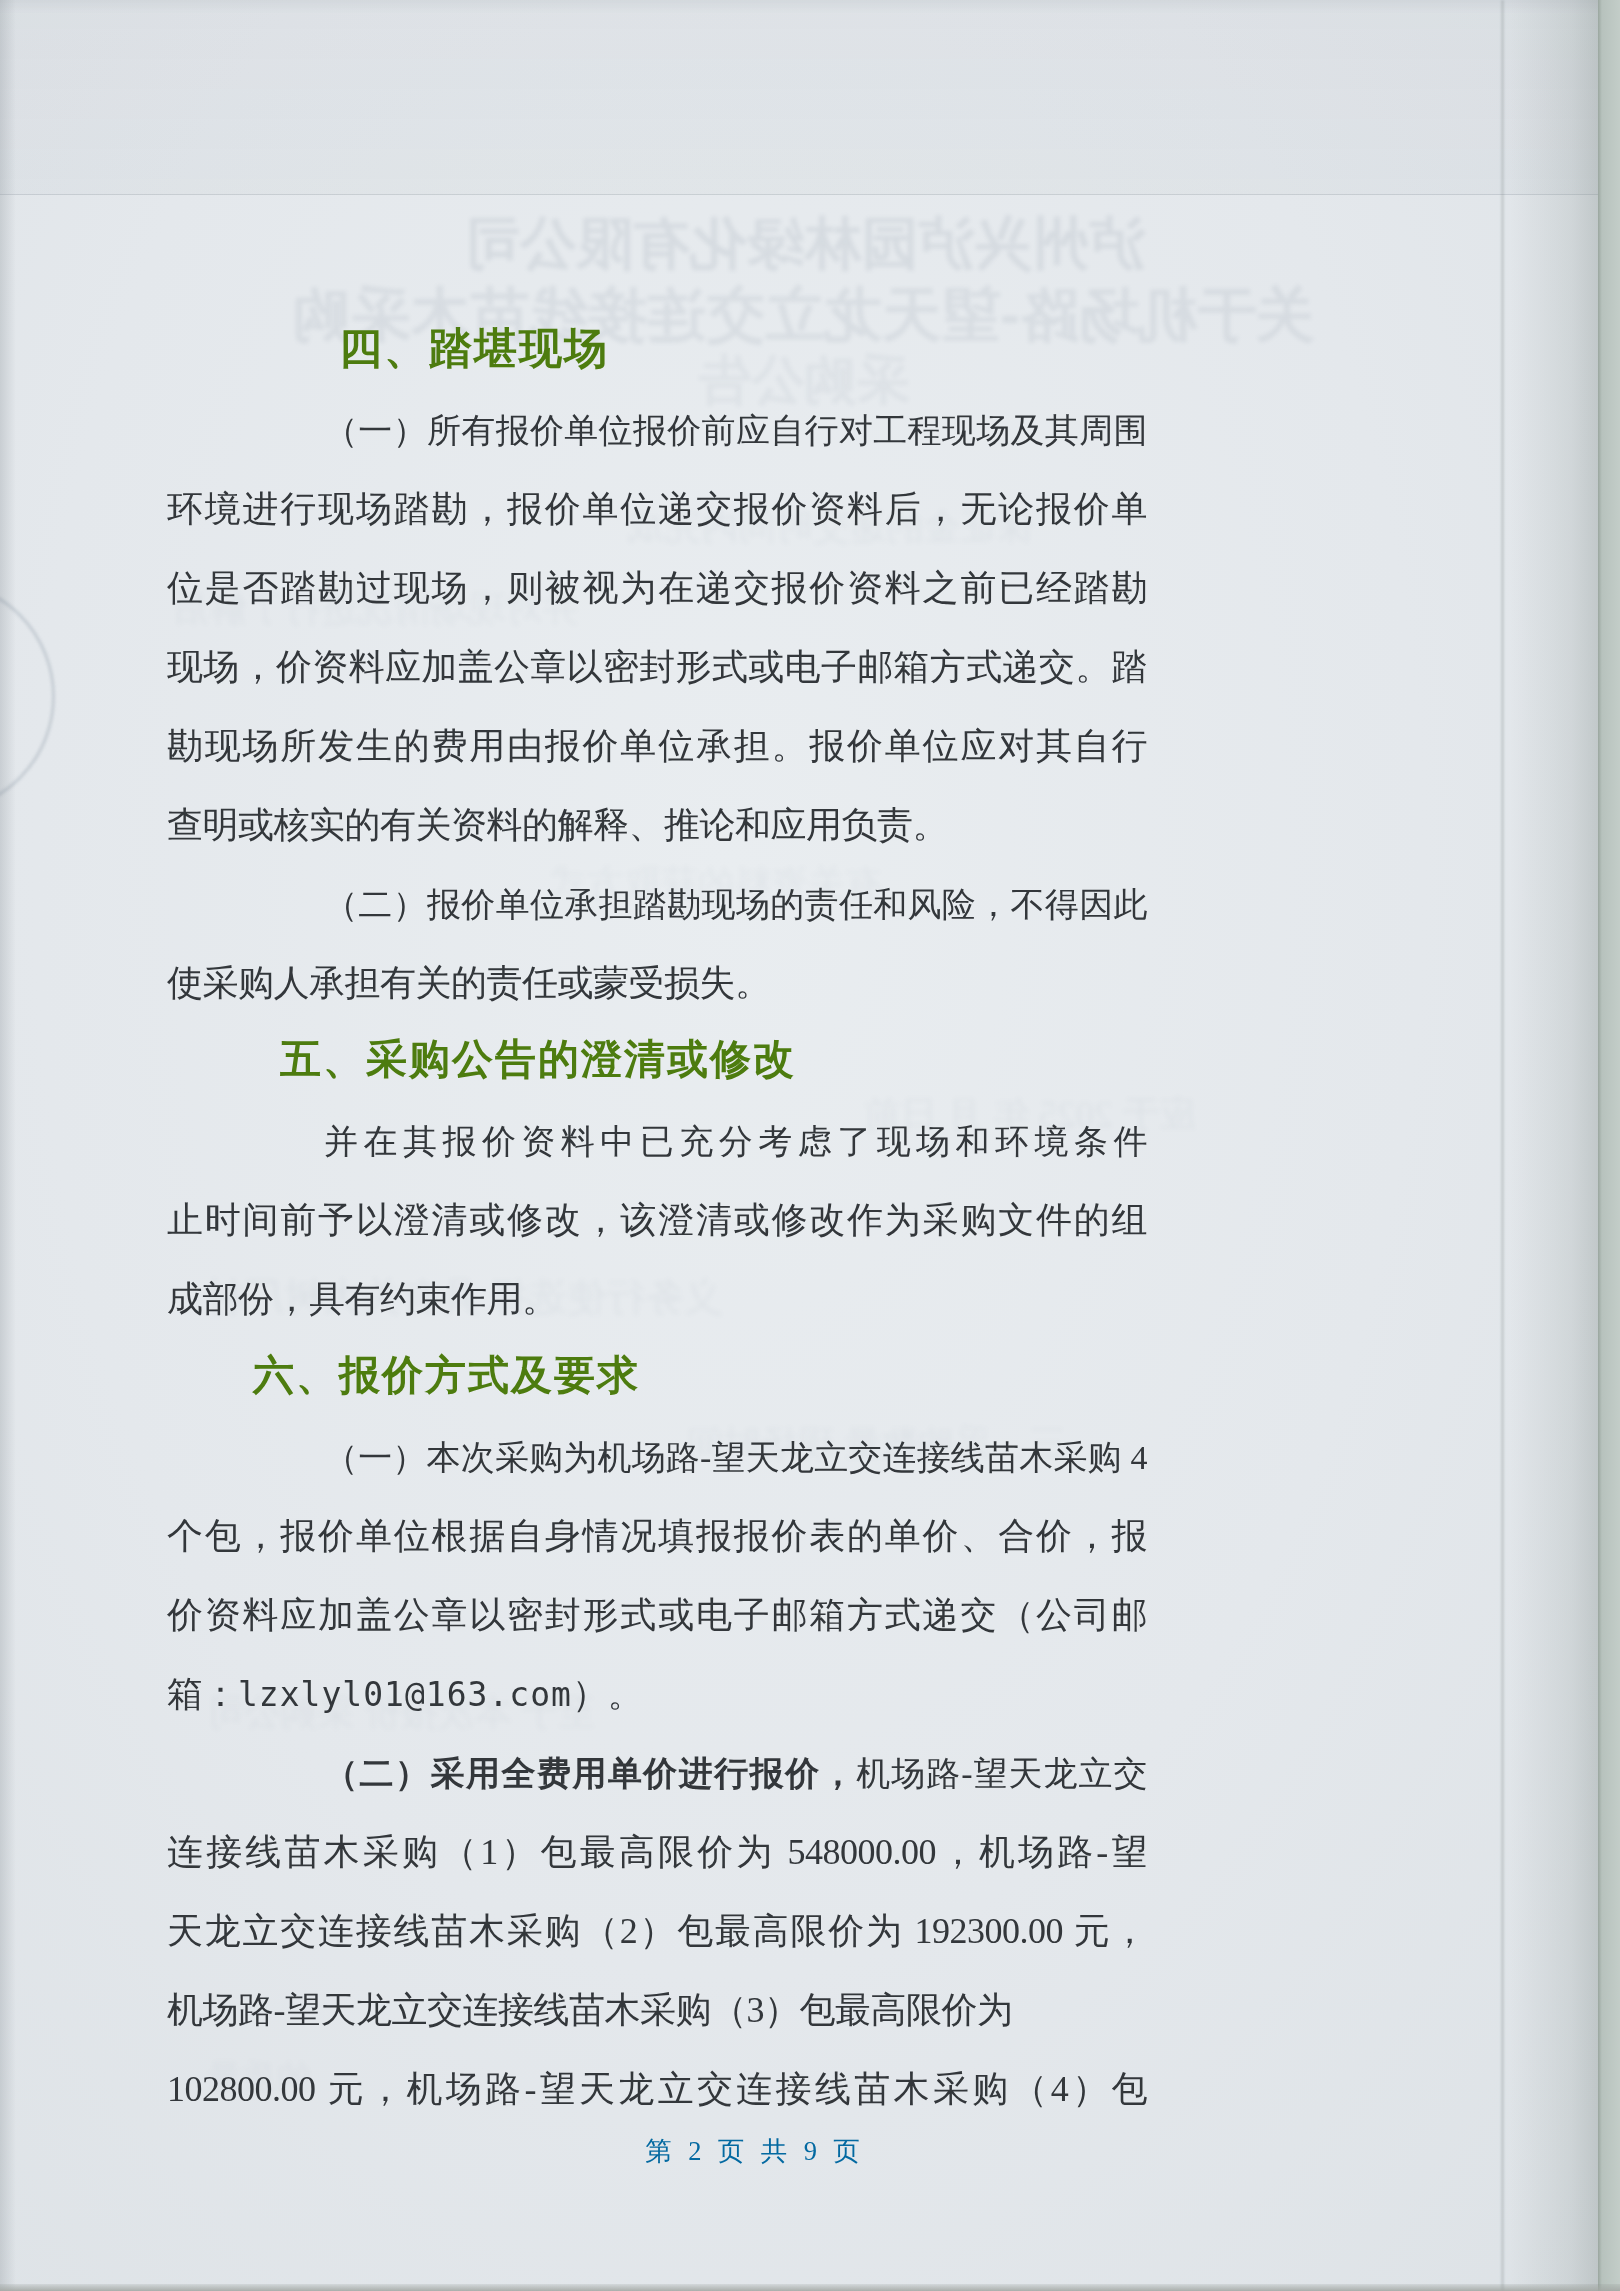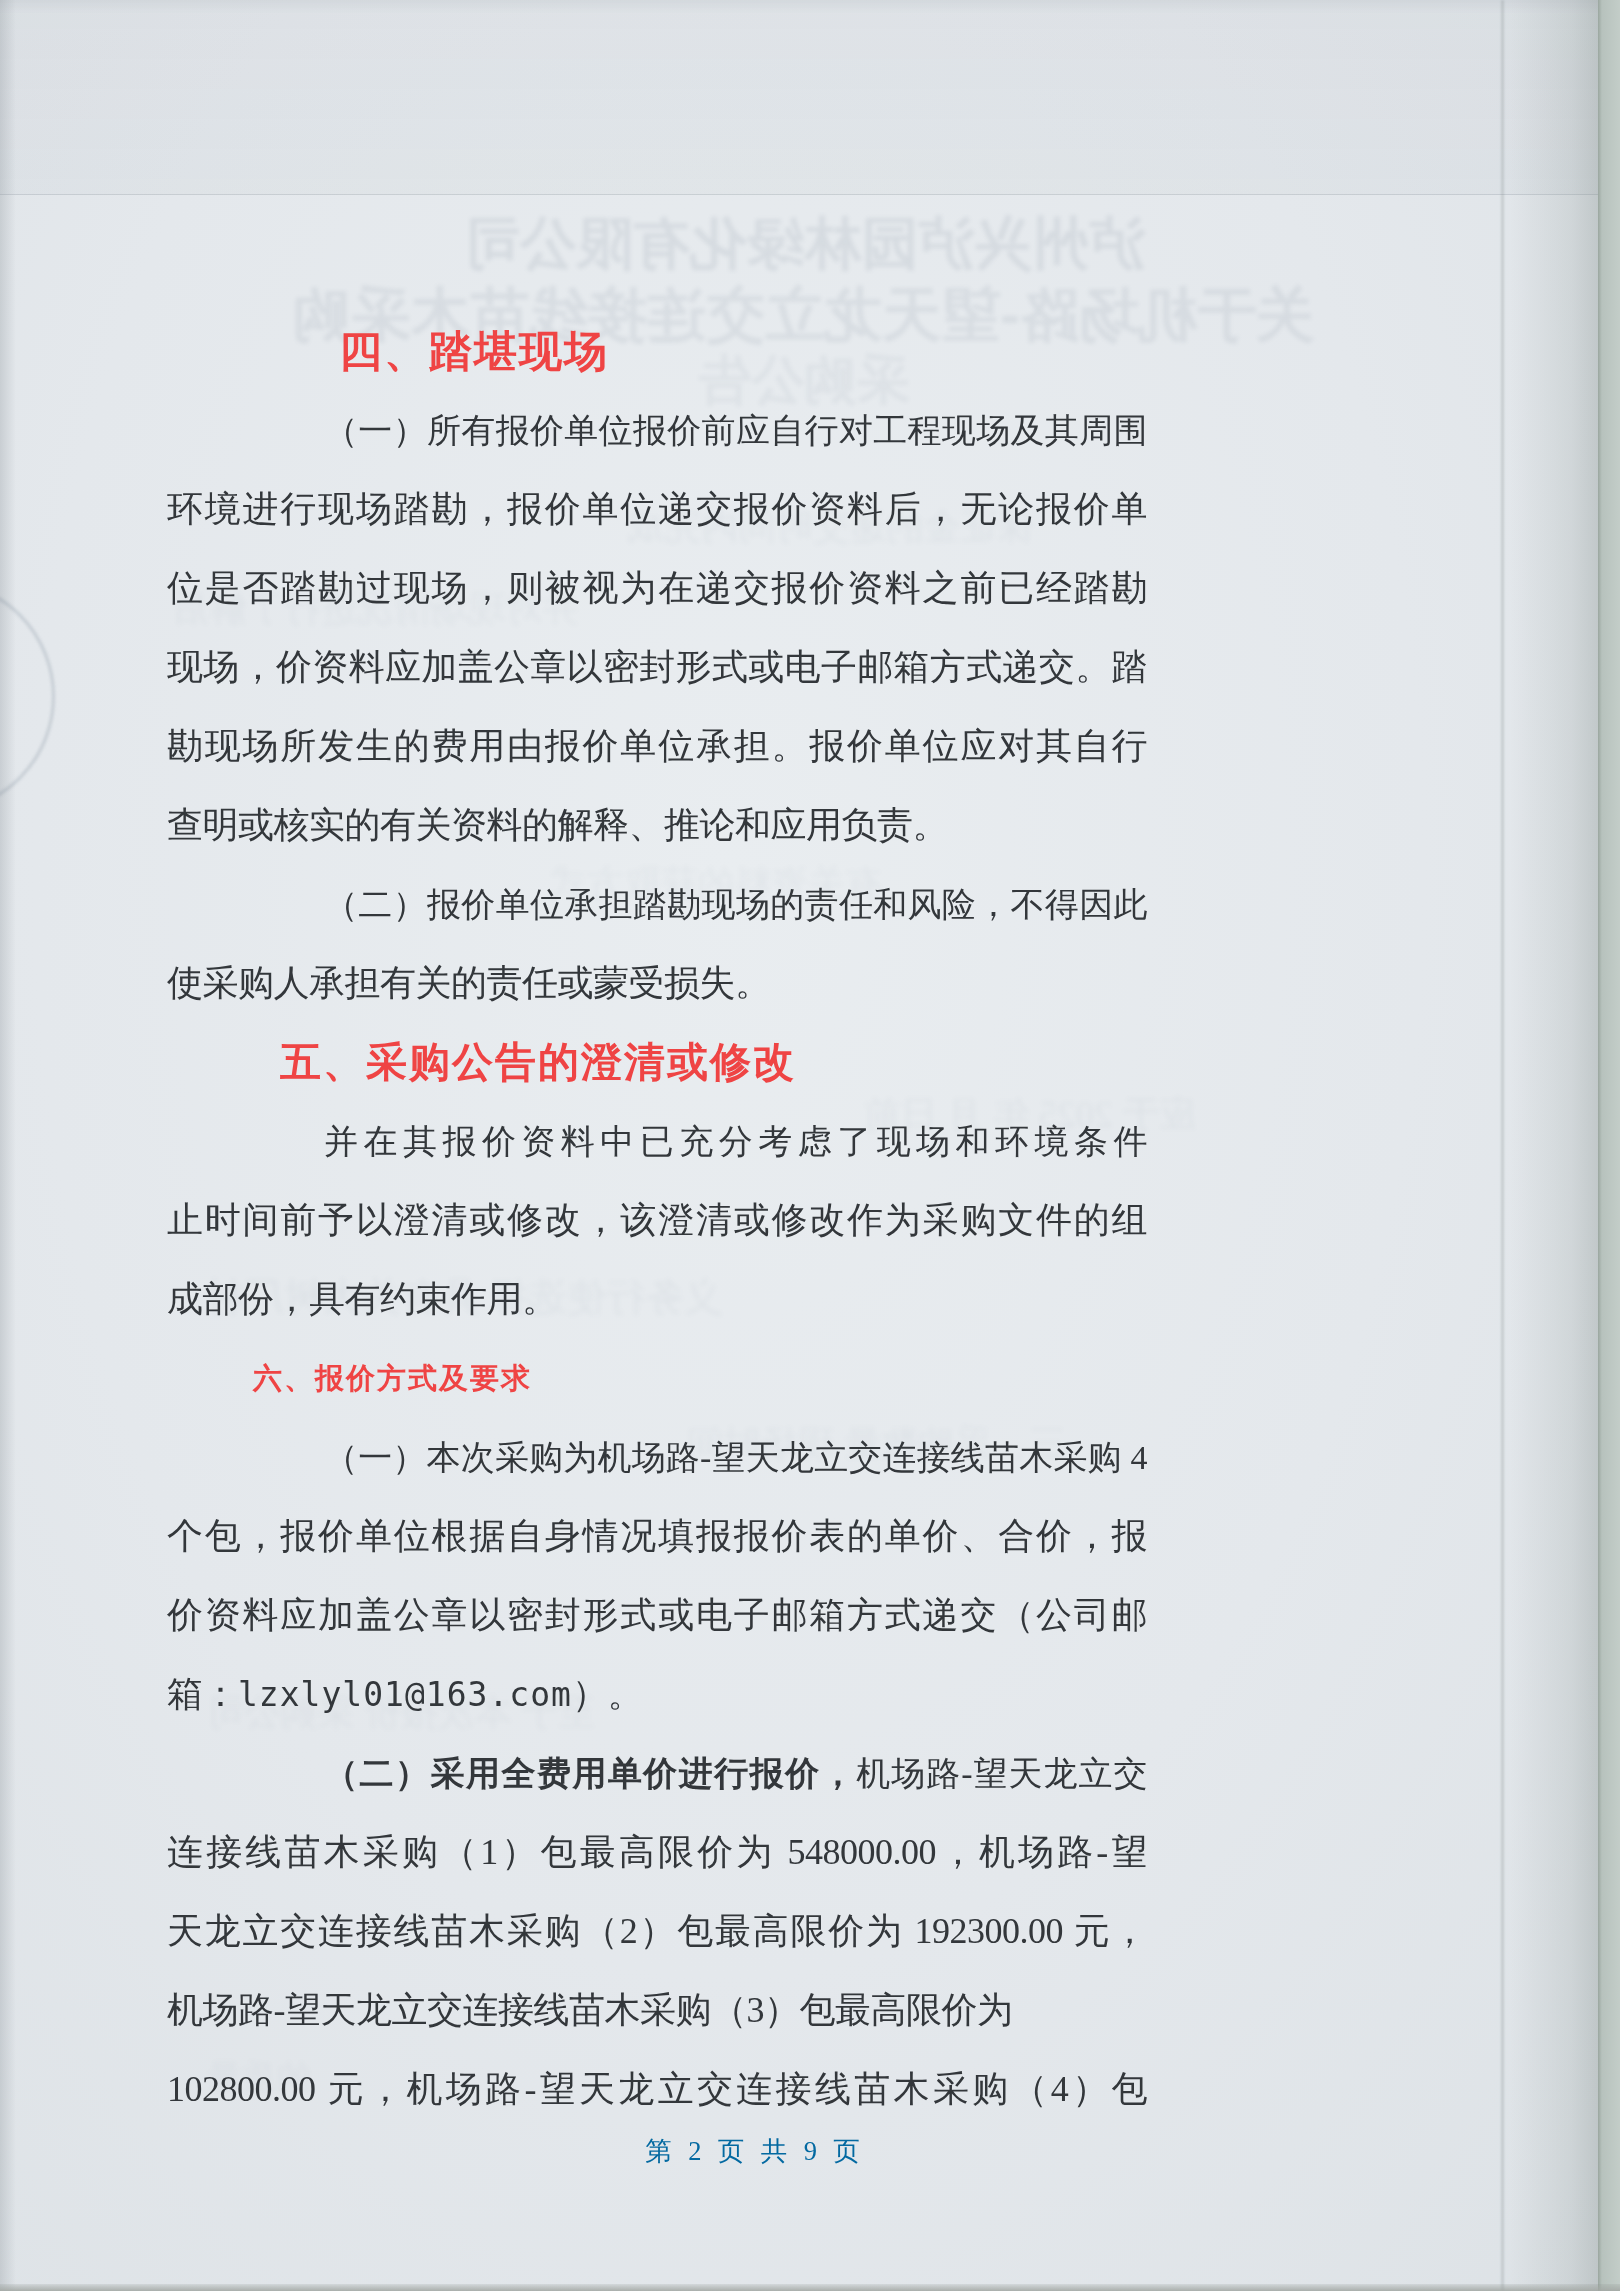--- a/index.html
+++ b/index.html
@@ -32,22 +32,22 @@
   .stamp-arc{position:absolute;left:-178px;top:580px;width:227px;height:227px;
     border:3.9px solid rgba(96,112,134,0.22);border-radius:50%;filter:blur(1.5px);}
   
   .doc{position:absolute;left:167px;top:312px;width:980px;color:#33373b;}
   .ln{height:79px;line-height:79px;font-size:36px;letter-spacing:-0.5px;
       box-sizing:border-box;width:980px;}
   .ln.j{text-align:justify;text-align-last:justify;}
   .ln.p{padding-left:157px;font-size:34px;text-align:justify;text-align-last:justify;}
   .ln.l{text-align:left;}
   .ln.n{text-align:left;}
-  .ln.h{font-family:Liberation Sans, sans-serif;
-        font-weight:bold;color:#ef4444;letter-spacing:2px;}
+  .ln.h{font-family:Liberation Mono, monospace;
+        font-weight:bold;color:#4d7c0f;letter-spacing:2px;}
   .ln b{letter-spacing:0;}
   .mono{font-family:"DejaVu Sans Mono","Liberation Mono",monospace;font-size:33px;letter-spacing:1px;text-align:center;}
   .footer{position:absolute;left:167px;top:2133px;width:1176px;text-align:center;
     font-size:26.5px;letter-spacing:4.9px;color:#0369a1;}
 </style>
 </head>
 <body>
 
 <div class="band-top"></div>
 <div class="edge-left"></div>
@@ -74,21 +74,21 @@
     <div class="ln j">位是否踏勘过现场，则被视为在递交报价资料之前已经踏勘</div>
     <div class="ln j">现场，价资料应加盖公章以密封形式或电子邮箱方式递交。踏</div>
     <div class="ln j">勘现场所发生的费用由报价单位承担。报价单位应对其自行</div>
     <div class="ln l">查明或核实的有关资料的解释、推论和应用负责。</div>
     <div class="ln p">（二）报价单位承担踏勘现场的责任和风险，不得因此</div>
     <div class="ln l">使采购人承担有关的责任或蒙受损失。</div>
     <div class="ln h" style="padding-left: 113px; font-size: 41px;">五、采购公告的澄清或修改</div>
     <div class="ln p">并在其报价资料中已充分考虑了现场和环境条件</div>
     <div class="ln j">止时间前予以澄清或修改，该澄清或修改作为采购文件的组</div>
     <div class="ln l">成部份，具有约束作用。</div>
-    <div class="ln h" style="padding-left: 86px; font-size: 29px;">六、报价方式及要求</div>
+    <div class="ln h" style="padding-left: 86px; font-size: 41px;">六、报价方式及要求</div>
     <div class="ln p">（一）本次采购为机场路-望天龙立交连接线苗木采购 4</div>
     <div class="ln j">个包，报价单位根据自身情况填报报价表的单价、合价，报</div>
     <div class="ln j">价资料应加盖公章以密封形式或电子邮箱方式递交（公司邮</div>
     <div class="ln l">箱：<span class="mono">lzxlyl01@163.com</span>）。</div>
     <div class="ln p"><b>（二）采用全费用单价进行报价，</b>机场路-望天龙立交</div>
     <div class="ln j">连接线苗木采购（1）包最高限价为 548000.00，机场路-望</div>
     <div class="ln j">天龙立交连接线苗木采购（2）包最高限价为 192300.00 元，</div>
     <div class="ln n">机场路-望天龙立交连接线苗木采购（3）包最高限价为</div>
     <div class="ln j">102800.00 元，机场路-望天龙立交连接线苗木采购（4）包</div>
   </div>

